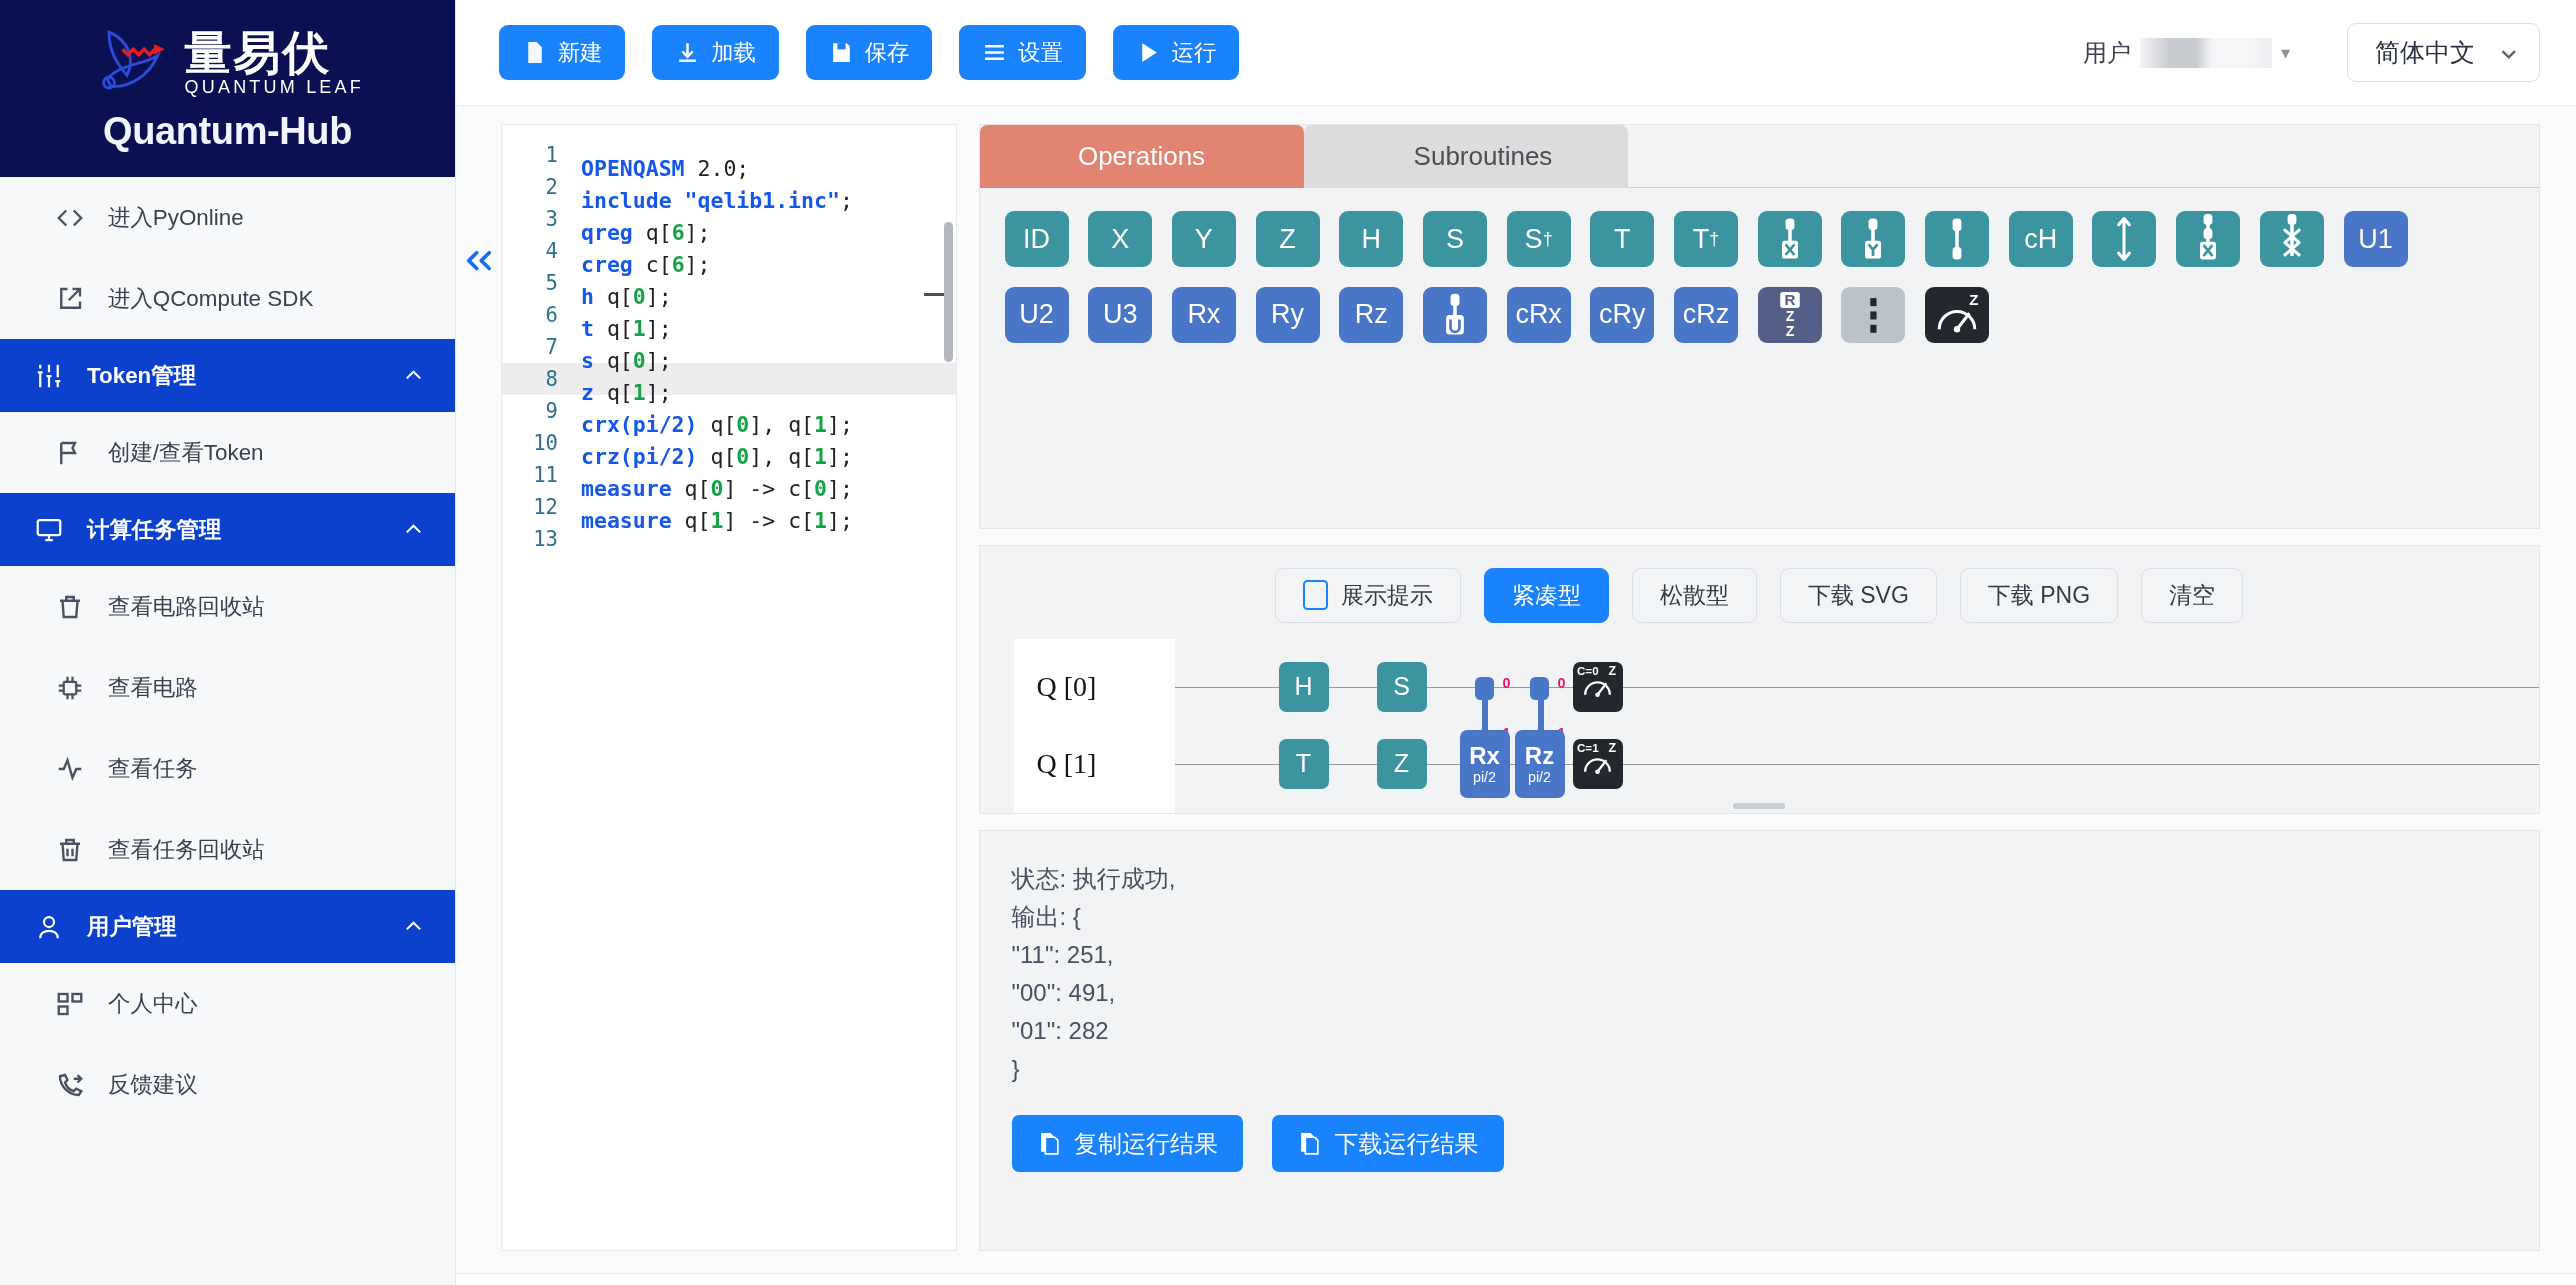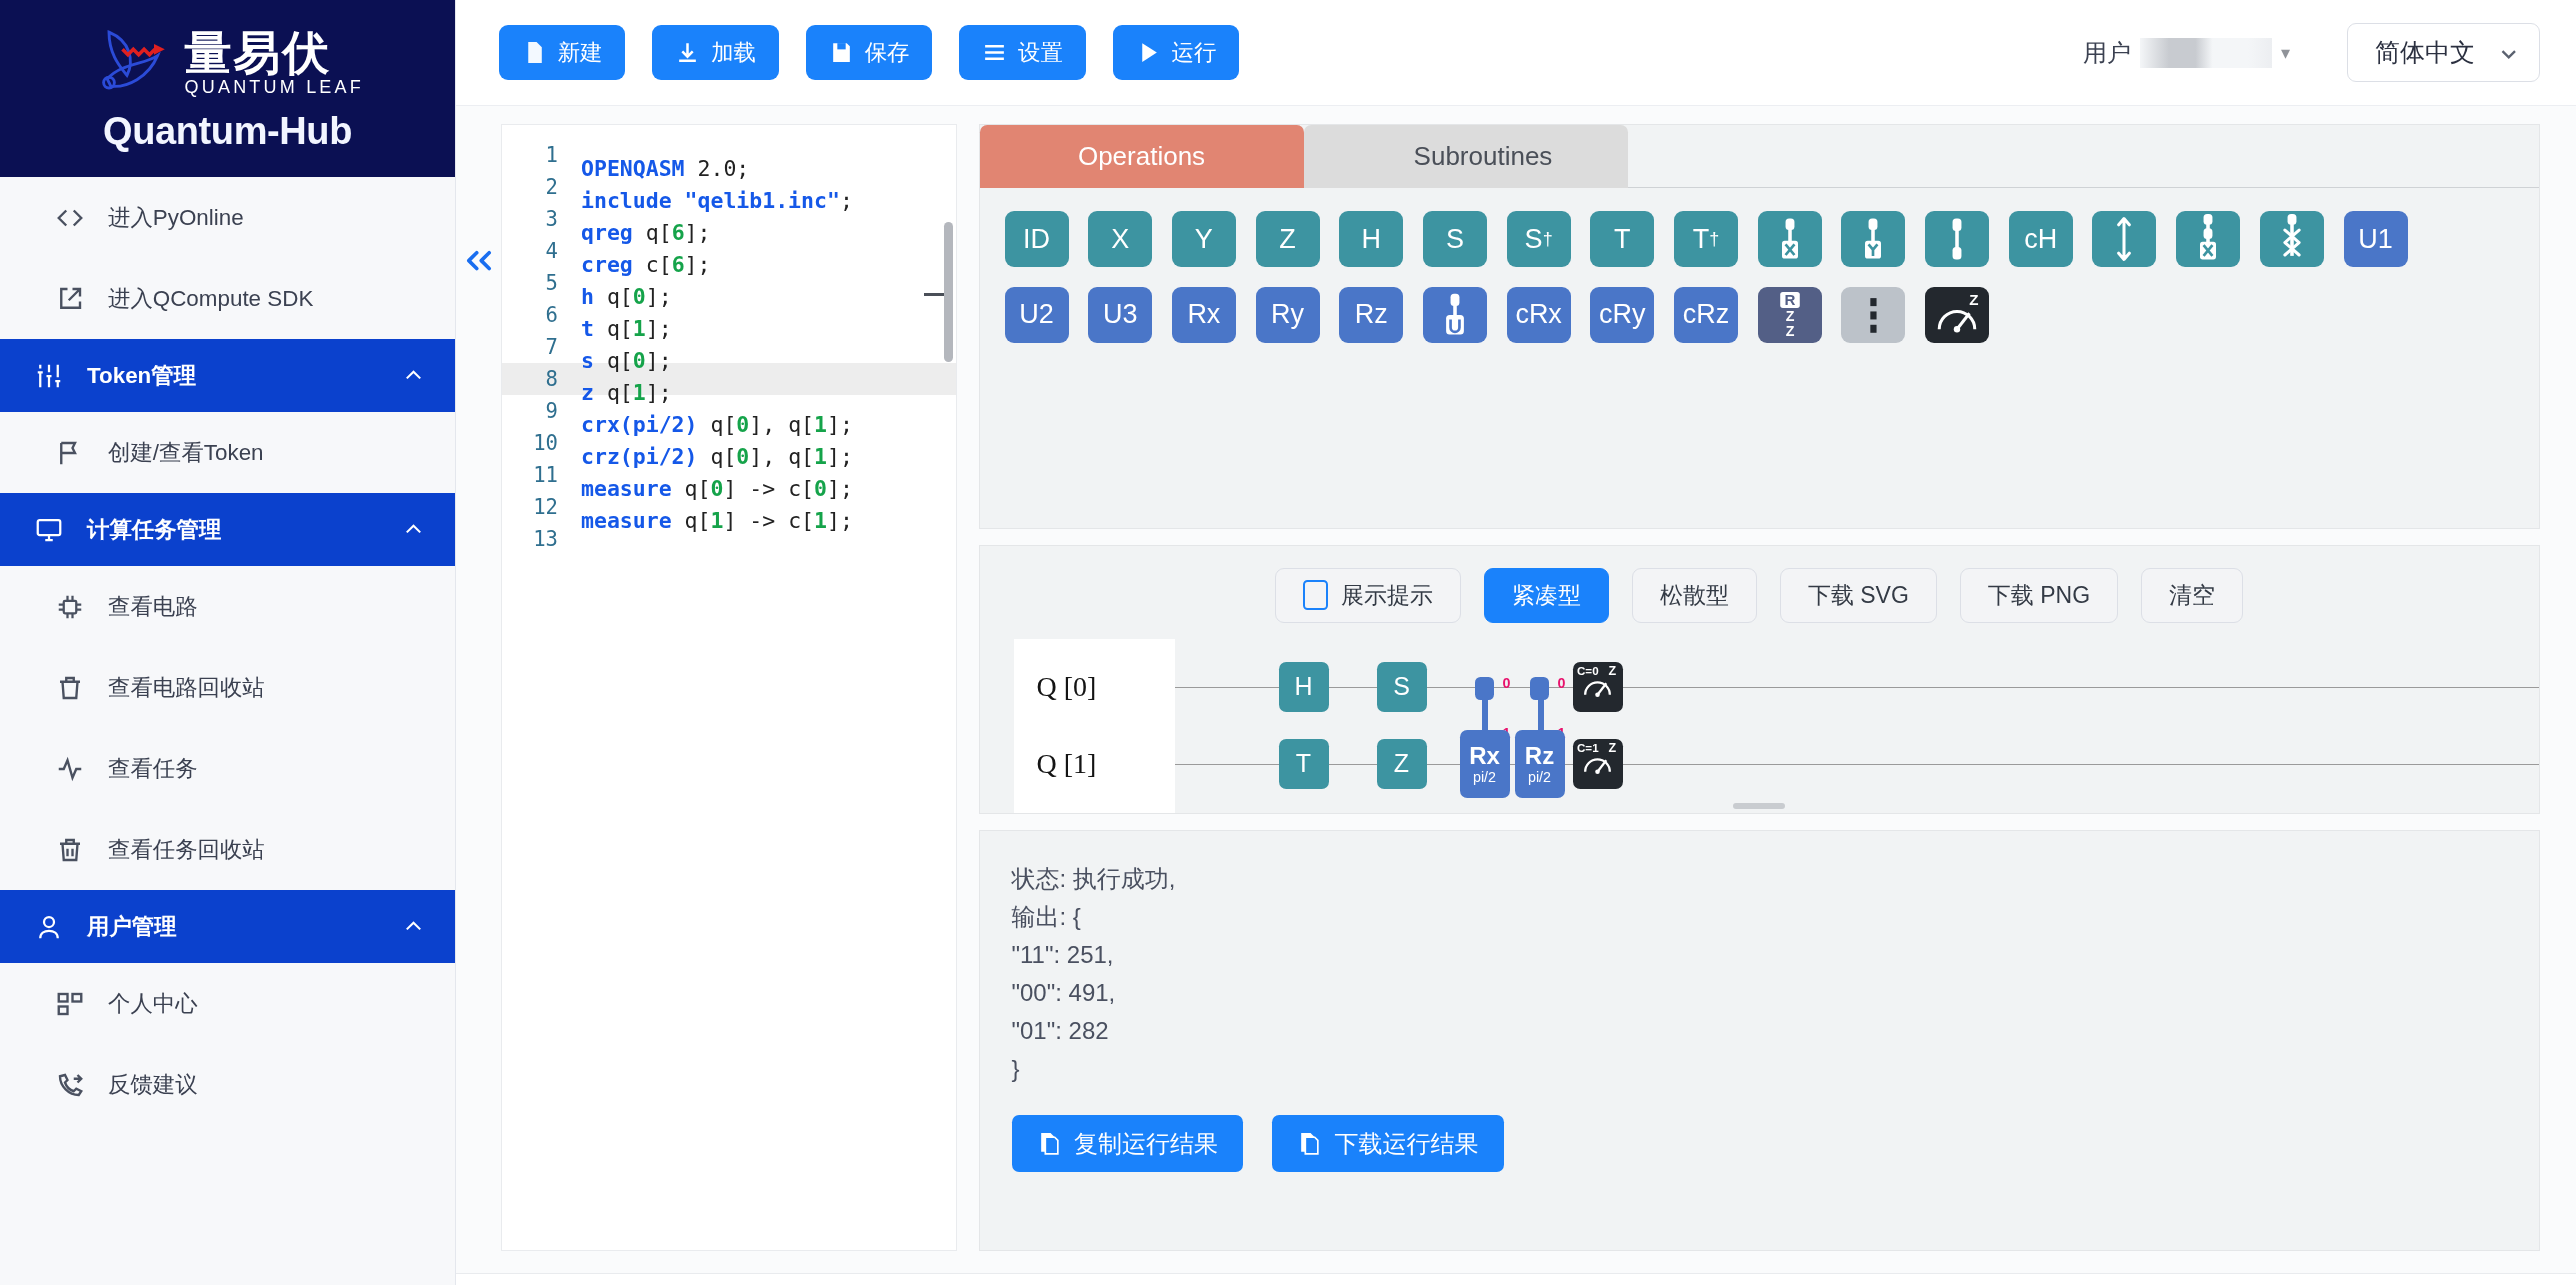--- a/index.html
+++ b/index.html
@@ -301,34 +301,34 @@
       </span>
       <span class="gl">计算任务管理</span>
       <span class="chev">
         <svg viewBox="0 0 24 24" fill="none" stroke="currentColor" stroke-width="2.2">
             <path d="M5 15l7-7 7 7"></path>
           </svg>
       </span>
     </div>
     <div class="nav-item">
       <span class="ii">
+        <svg viewBox="0 0 24 24" fill="none" stroke="currentColor" stroke-width="1.9">
+          <path d="M4 7h16M9 7V4h6v3M6 7l1 13h10l1-13"></path>
+        </svg>
+      </span>
+      <span class="il">查看电路回收站</span>
+    </div>
+    <div class="nav-item">
+      <span class="ii">
         <svg viewBox="0 0 24 24" fill="none" stroke="currentColor" stroke-width="1.8">
           <rect x="7" y="7" width="10" height="10" rx="1"></rect>
           <path d="M10 3v4M14 3v4M10 17v4M14 17v4M3 10h4M3 14h4M17 10h4M17 14h4"></path>
         </svg>
       </span>
       <span class="il">查看电路</span>
-    </div>
-    <div class="nav-item">
-      <span class="ii">
-        <svg viewBox="0 0 24 24" fill="none" stroke="currentColor" stroke-width="1.9">
-          <path d="M4 7h16M9 7V4h6v3M6 7l1 13h10l1-13"></path>
-        </svg>
-      </span>
-      <span class="il">查看电路回收站</span>
     </div>
     <div class="nav-item">
       <span class="ii">
         <svg viewBox="0 0 24 24" fill="none" stroke="currentColor" stroke-width="1.9">
           <path d="M3 12h4l3-7 4 14 3-7h4"></path>
         </svg>
       </span>
       <span class="il">查看任务</span>
     </div>
     <div class="nav-item">

